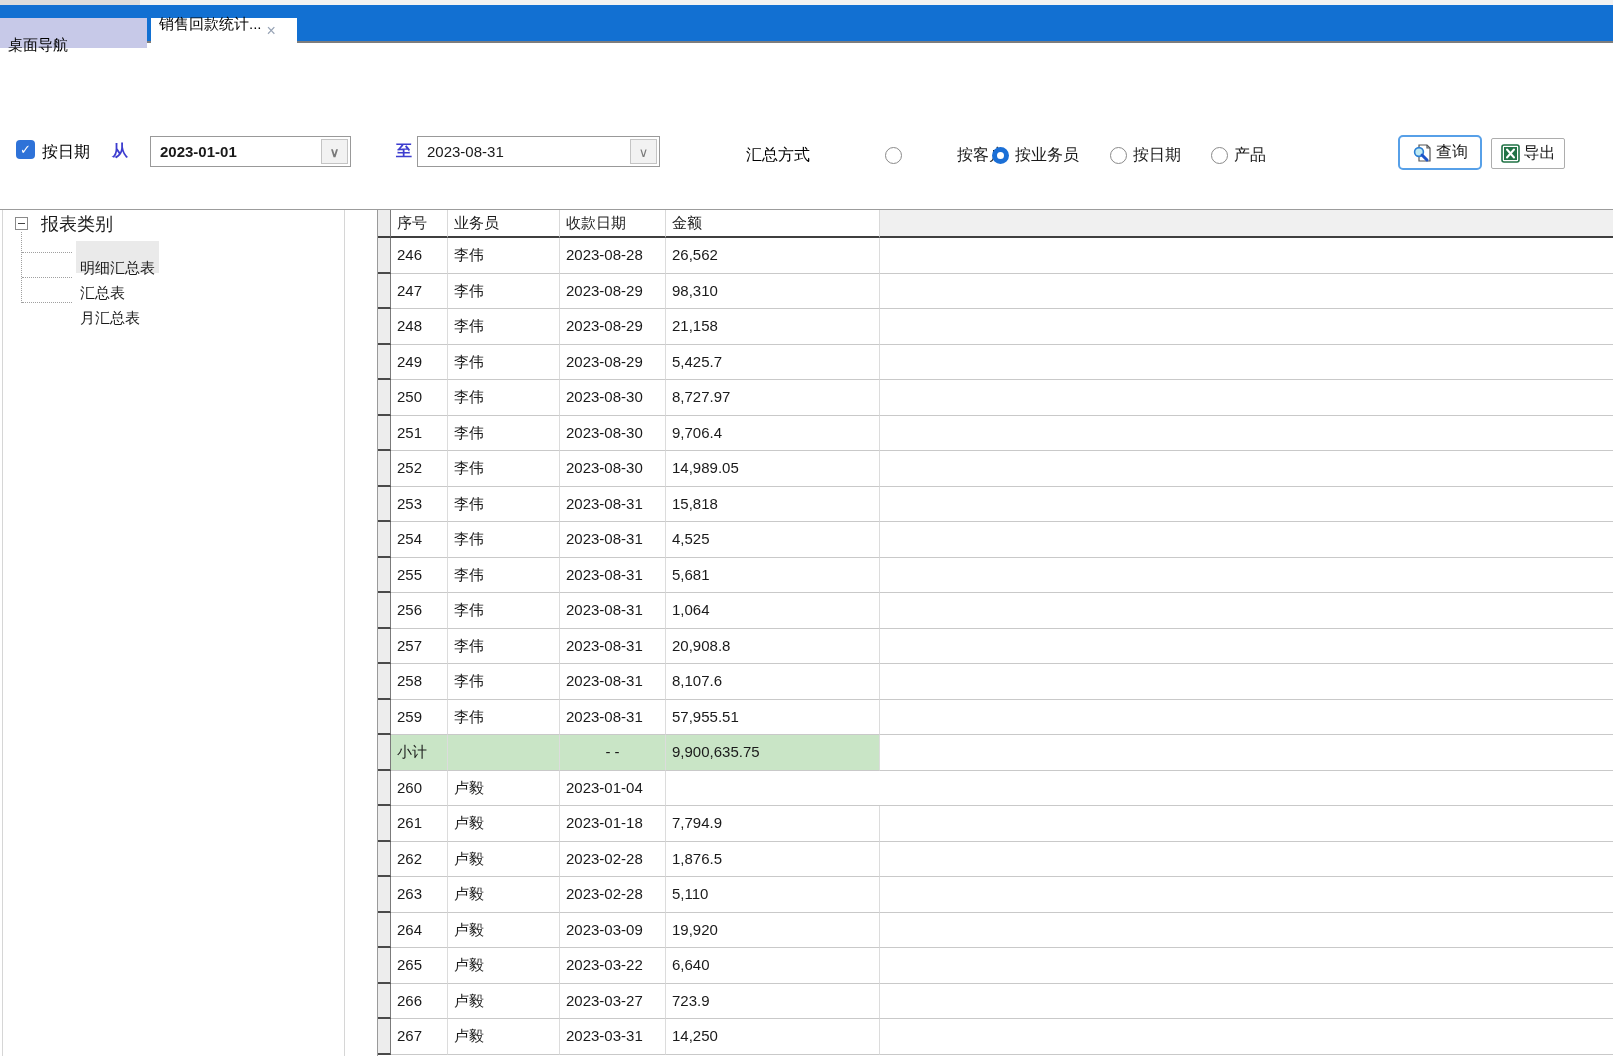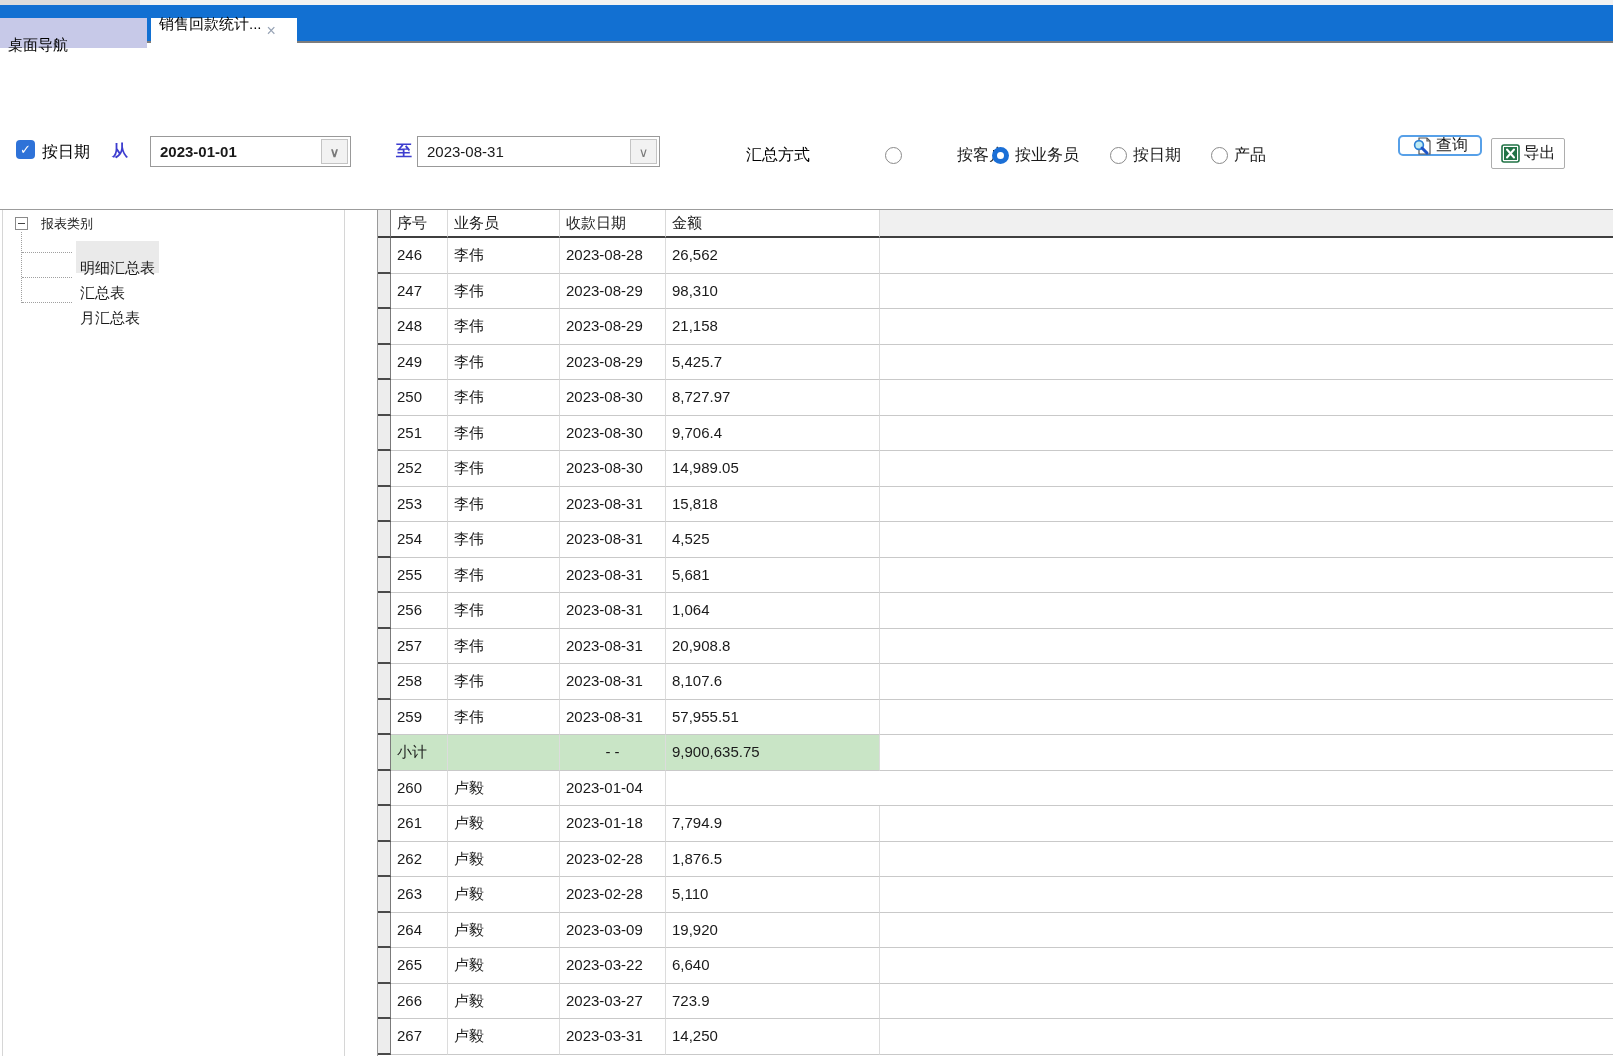--- a/index.html
+++ b/index.html
@@ -29,33 +29,33 @@
   .dateinput .val { position:absolute; left:9px; top:0; line-height:29px; }
   .ddbtn { position:absolute; right:2px; top:2px; bottom:2px; width:27px;
            background:#f2f2f2; border:1px solid #c4c4c4; color:#7a7a7a;
            text-align:center; font-size:13px; line-height:25px; }
   .radio { position:absolute; top:147px; width:17px; height:17px; border-radius:50%;
            background:#fff; border:1px solid #8a8a8a; }
   .radio.sel { border:5px solid #1b6fd6; }
   .radio-label { position:absolute; top:145px; font-size:16px; }
   .btn { position:absolute; background:#fff; display:flex; align-items:center;
          justify-content:center; gap:4px; font-size:16px; }
-  .btn-query { left:1398px; top:135px; width:84px; height:21px;
+  .btn-query { left:1398px; top:135px; width:84px; height:35px;
                border:2px solid #57a0e8; border-radius:5px; }
   .btn-export { left:1491px; top:138px; width:74px; height:31px;
                 border:1px solid #adadad; border-radius:2px; }
 
   
   .hsplit { position:absolute; left:0; top:209px; width:1613px; height:0;
             border-top:1px solid #9c9c9c; }
 
   
   .treepanel { position:absolute; left:2px; top:210px; width:343px; height:846px;
                border-left:1px solid #d6d6d6; border-right:1px solid #d6d6d6; background:#fff; }
-  .tree-root { position:absolute; left:38px; top:2px; height:24px; line-height:24px; font-size:13px; }
+  .tree-root { position:absolute; left:38px; top:2px; height:24px; line-height:24px; font-size:18px; }
   .expander { position:absolute; left:12px; top:7px; width:13px; height:13px;
               border:1px solid #8a8a8a; background:#fff; }
   .expander::after { content:""; position:absolute; left:2px; right:2px; top:5px;
                      border-top:1px solid #444; }
   .tree-vline { position:absolute; left:18px; top:22px; height:71px; width:0;
                 border-left:1px dotted #a0a0a0; }
   .tree-hline { position:absolute; left:19px; width:50px; height:0;
                 border-top:1px dotted #a0a0a0; }
   .tree-item { position:absolute; left:73px; height:22px; line-height:22px;
                font-size:15px; padding:16px 4px; white-space:nowrap; }

